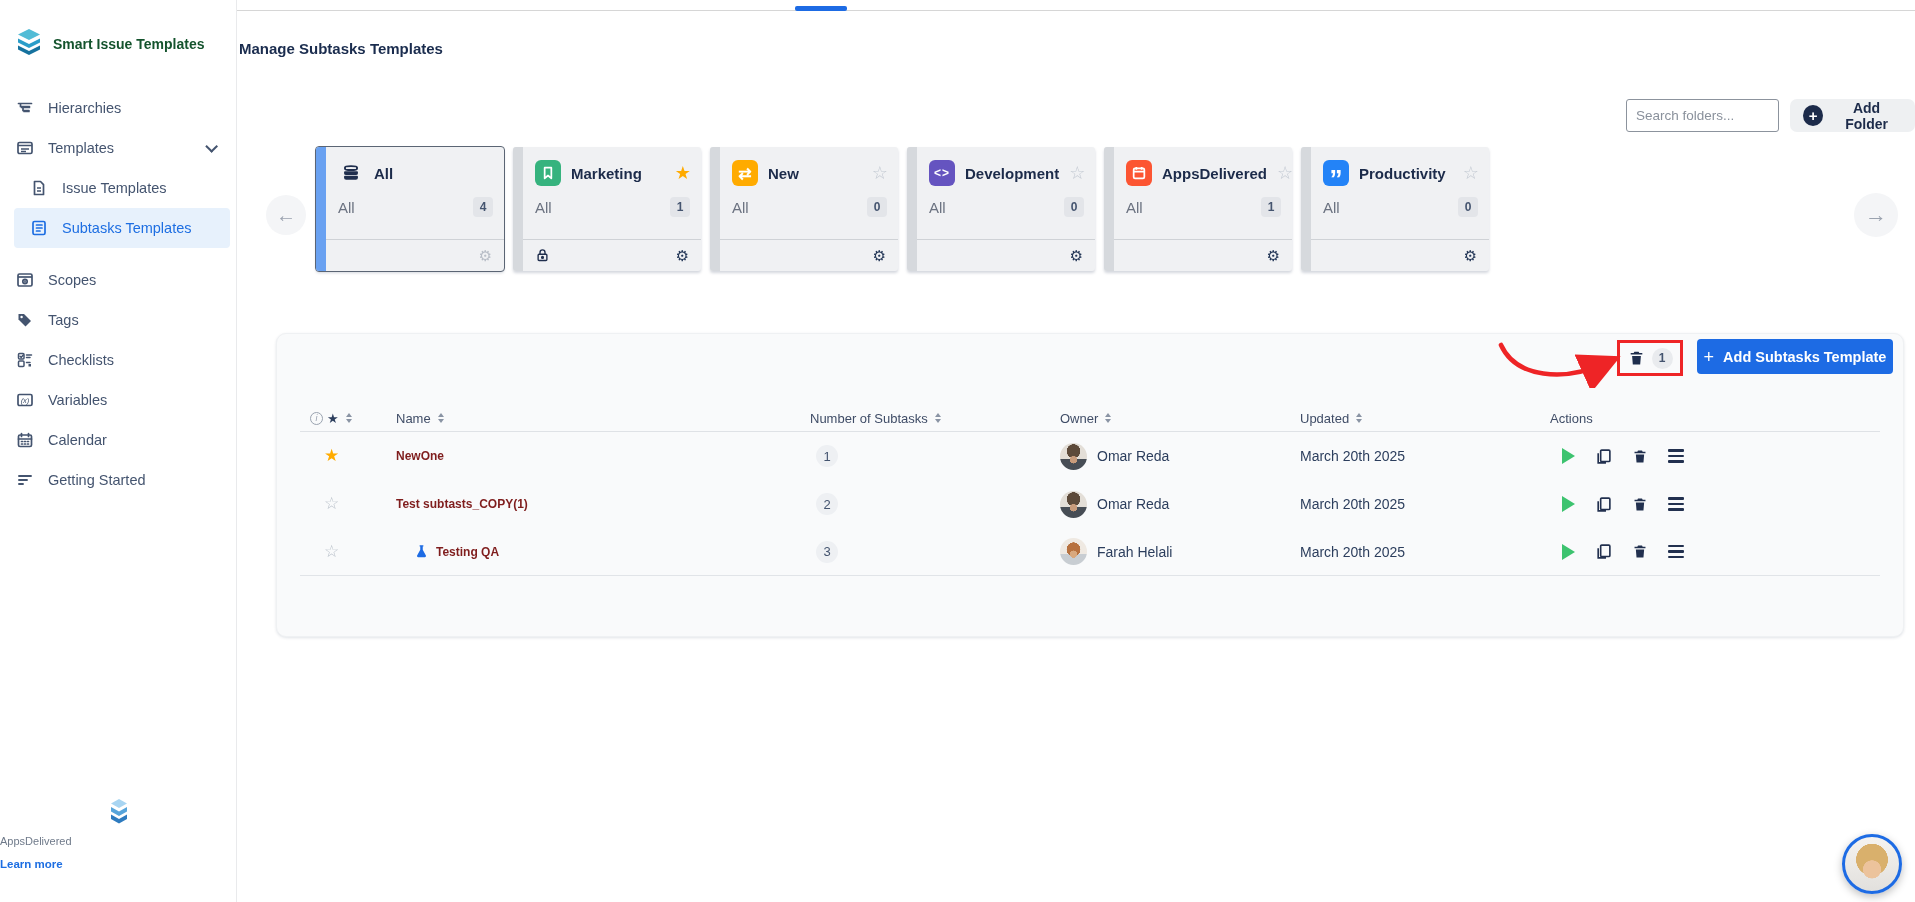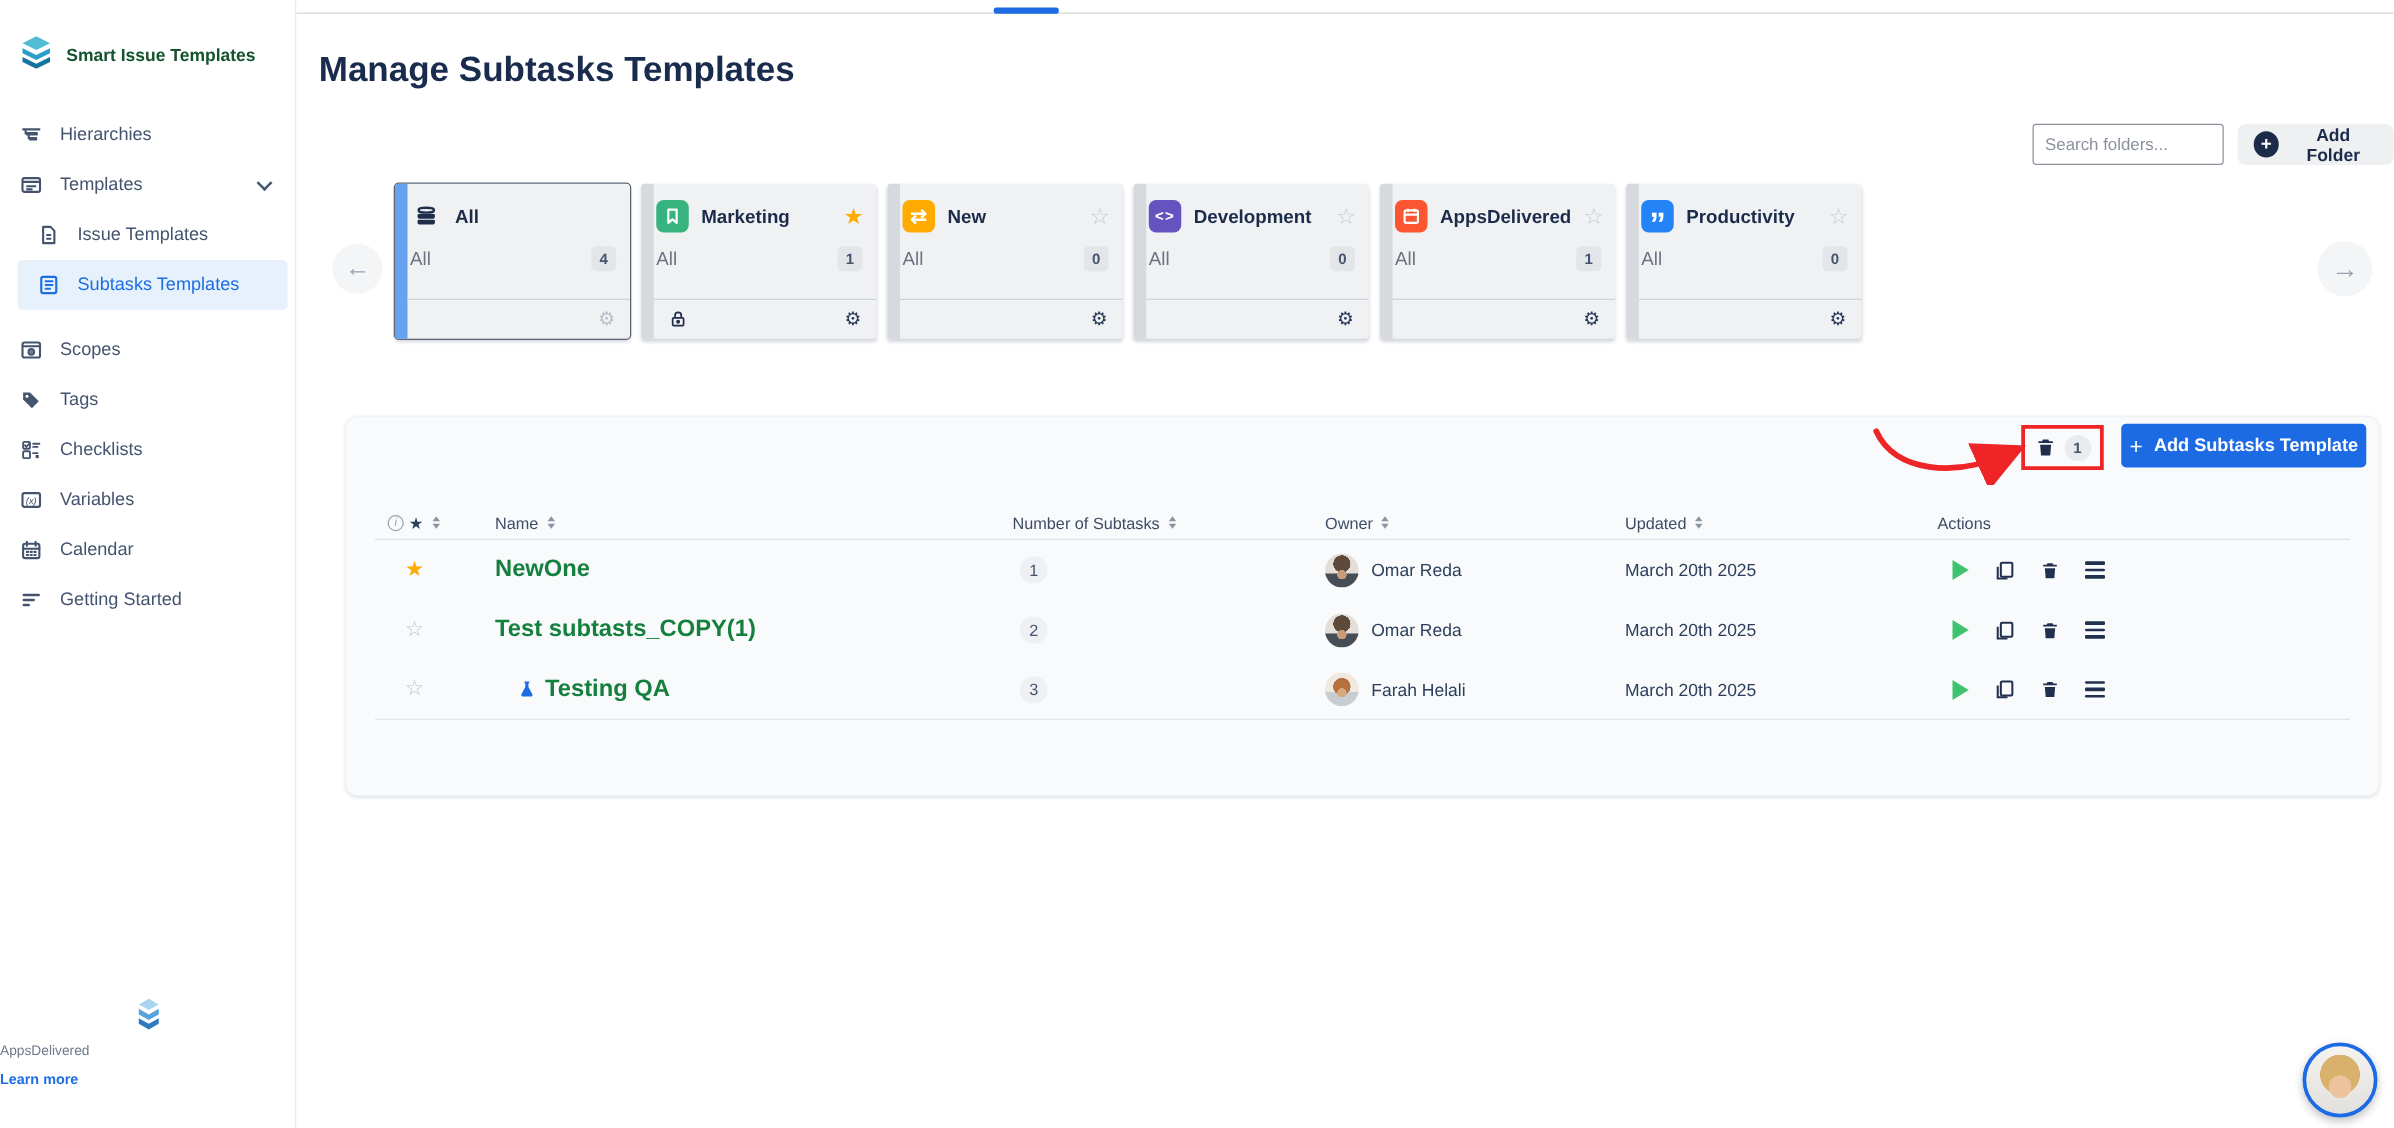--- a/index.html
+++ b/index.html
@@ -25,39 +25,39 @@
   .nav-item.selected { background:#e7f1fc; border-radius:4px; margin:0 6px 12px 14px; }
   .nav-item.selected .nicon { left:16px; }
   .nav-item.selected .nlabel { left:48px; color:#1d6ee2; }
   .chev { position:absolute; right:22px; width:9px; height:9px; border-right:2px solid #44546f; border-bottom:2px solid #44546f; transform:rotate(45deg) translateY(-3px); }
   .sb-footer { position:absolute; left:0; width:237px; text-align:left; }
   .sbf-icon { top:798px; left:0; width:237px; display:flex; justify-content:center; }
   .sbf-label { top:835px; font-size:11px; color:#6f7a8a; }
   .sbf-link { top:858px; font-size:11.5px; font-weight:bold; color:#1d6ee2; cursor:pointer; }
 
   
-  .page-title { left:255px; top:40px; font-size:28px; font-weight:bold; color:#1a2c4e; }
+  .page-title { left:239px; top:40px; font-size:15px; font-weight:bold; color:#1a2c4e; }
   .search-box { left:1626px; top:99px; width:153px; height:33px; border:1px solid #8c939d; border-radius:3px;
     font-size:13.5px; padding:0 9px; color:#44546f; background:#fff; font-family:"Liberation Sans",sans-serif; }
   .search-box::placeholder { color:#8a919c; }
   .add-folder { left:1790px; top:99px; height:33px; display:flex; align-items:center; gap:8px; padding:0 13px;
     background:#eef0f2; border-radius:7px; cursor:pointer; border:none; }
   .af-circle { width:21px; height:21px; border-radius:50%; background:#1c2b4a; color:#fff; font-size:15px; font-weight:bold;
     display:flex; align-items:center; justify-content:center; line-height:1; }
   .af-label { font-size:14px; font-weight:bold; color:#1c2b4a; }
 
   
   .car-arrow { border-radius:50%; background:#f4f5f7; color:#9aa2af; display:flex; align-items:center; justify-content:center;
     cursor:pointer; border:none; }
   .car-left { left:266px; top:195px; width:40px; height:40px; font-size:20px; }
   .car-right { left:1854px; top:193px; width:44px; height:44px; font-size:22px; }
 
   .cards { left:316px; top:147px; display:flex; gap:9px; }
   .card { position:relative; width:188px; height:124px; background:#f0f1f3; border-radius:3px;
-    box-shadow:0 2px 3px rgba(9,30,66,.18); cursor:pointer; }
+    box-shadow:0 2px 3px rgba(9,30,66,.18); padding-left:10px; cursor:pointer; }
   .card .strip { position:absolute; left:0; top:0; bottom:0; width:10px; background:#d6d9dd; border-radius:3px 0 0 3px; }
   .card.selected { outline:1px solid #5b6574; }
   .card.selected .strip { background:#69a1f1; }
   .card-head { display:flex; align-items:center; gap:10px; padding:13px 10px 0 12px; }
   .cicon { width:26px; height:26px; border-radius:6px; display:flex; align-items:center; justify-content:center; flex:none; }
   .ctitle { font-size:15px; font-weight:bold; color:#1c2b4a; flex:1; }
   .cstar { font-size:18px; line-height:1; cursor:pointer; }
   .cstar.filled { color:#ffab00; }
   .cstar.outline { color:#c3c9d2; }
   .card-sub { display:flex; align-items:center; justify-content:space-between; padding:11px 11px 0 12px; }
@@ -91,21 +91,21 @@
   .tri-dn { width:0; height:0; border-left:3.5px solid transparent; border-right:3.5px solid transparent; border-top:4px solid #8a94a4; }
   .info-ic { width:13px; height:13px; border:1.3px solid #9aa3b0; border-radius:50%; color:#9aa3b0; font-size:9px;
     display:flex; align-items:center; justify-content:center; font-style:italic; }
   .hstar { color:#2c3e5d; font-size:13px; }
   .col1 { padding-left:10px; }
   .drow { height:48px; }
   .rstar { font-size:17px; padding-left:24px; cursor:pointer; line-height:1; }
   .rstar.filled { color:#ffab00; }
   .rstar.outline { color:#bcc3cc; }
   .rname { display:flex; align-items:center; gap:7px; }
-  .rname a { color:#15803d; font-weight:bold; font-size:19px; text-decoration:none; cursor:pointer; }
+  .rname a { color:#7f1d1d; font-weight:bold; font-size:12px; text-decoration:none; cursor:pointer; }
   .nbadge { width:22px; height:22px; margin-left:6px; border-radius:50%; background:#eef0f3; font-size:13px; color:#44546f;
     display:flex; align-items:center; justify-content:center; }
   .owner { display:flex; align-items:center; gap:10px; font-size:14px; color:#2c3e5d; }
   .avatar { width:27px; height:27px; border-radius:50%; flex:none; }
   .av-omar { background:
       radial-gradient(circle at 50% 62%, #c89b7b 0 17%, transparent 18%),
       radial-gradient(circle at 50% 30%, #5d4a3a 0 29%, transparent 30%),
       linear-gradient(#e3ded7 58%, #474d55 59%); }
   .av-farah { background:
       radial-gradient(circle at 50% 60%, #d8a87e 0 17%, transparent 18%),

